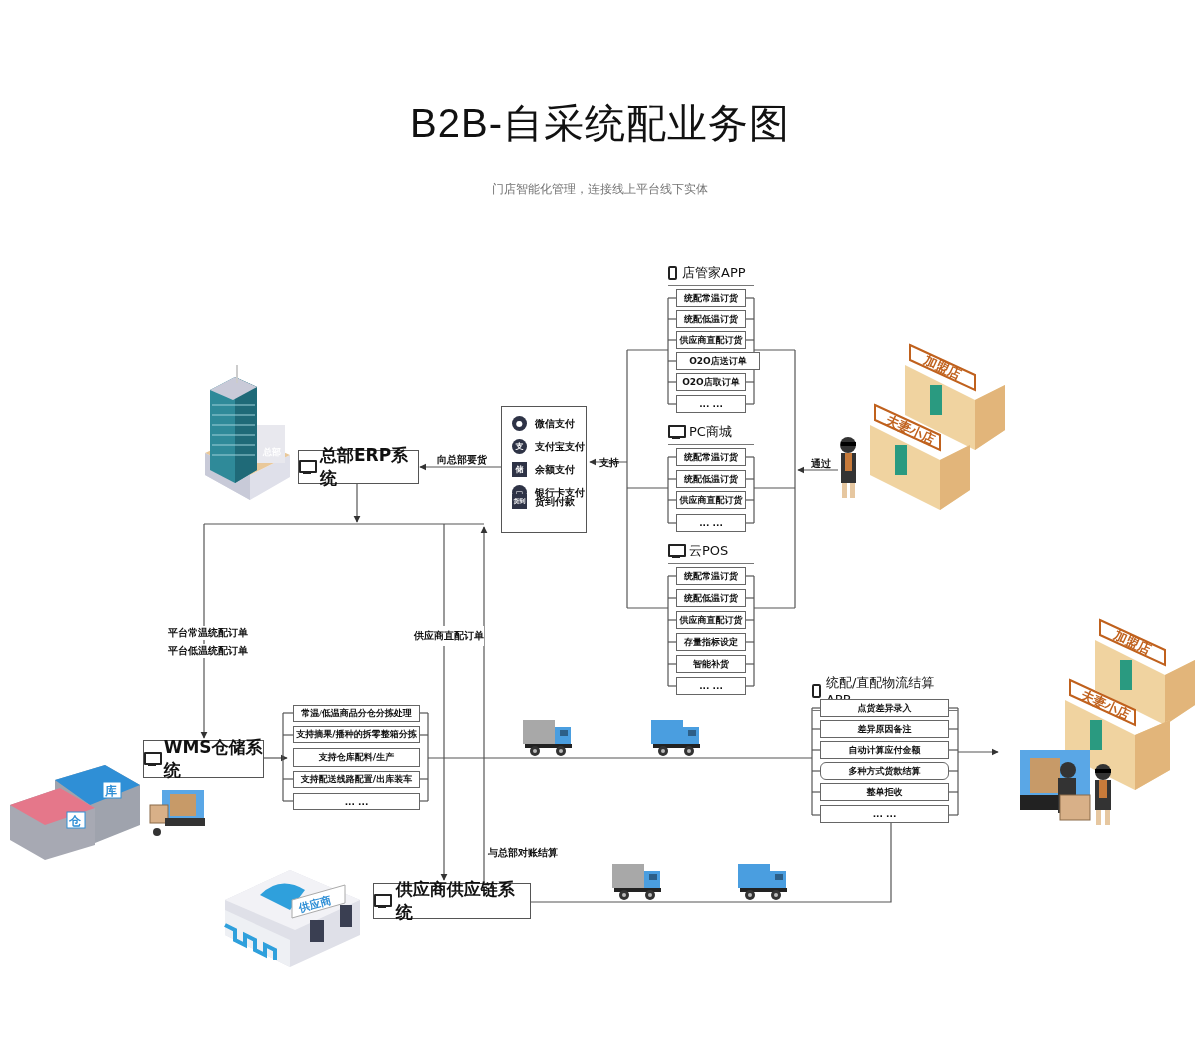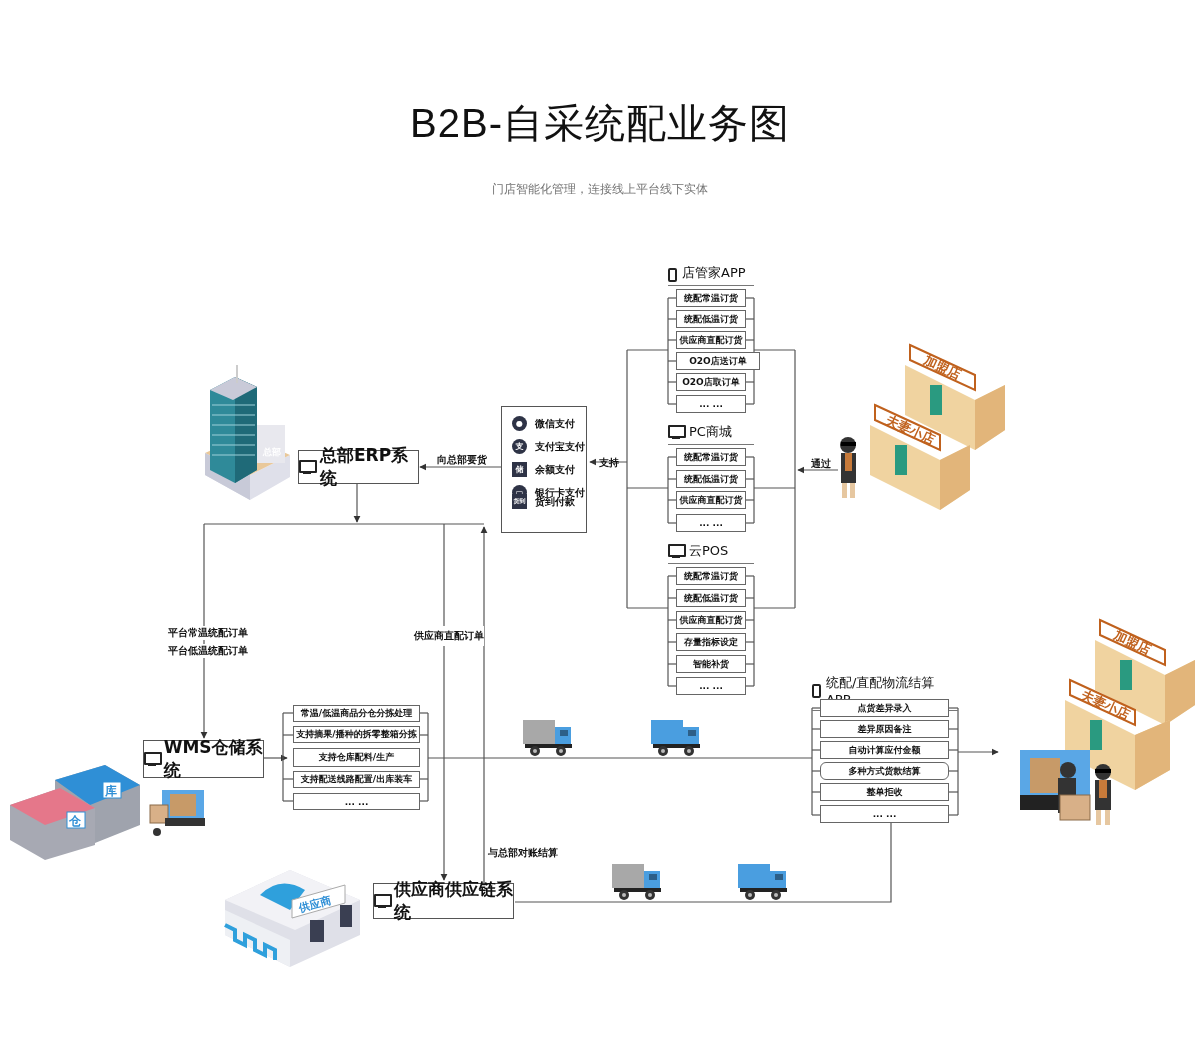--- a/index.html
+++ b/index.html
@@ -138,21 +138,21 @@
 </svg>
 
 <div class="sysbox" style="left:298px;top:450px;width:121px;height:34px;">
   <span class="mon"></span>
   <span>总部ERP系统</span>
 </div>
 <div class="sysbox" style="left:143px;top:740px;width:121px;height:38px;">
   <span class="mon"></span>
   <span>WMS仓储系统</span>
 </div>
-<div class="sysbox" style="left:373px;top:883px;width:141px;height:36px;">
+<div class="sysbox" style="left:373px;top:883px;width:158px;height:36px;">
   <span class="mon"></span>
   <span>供应商供应链系统</span>
 </div>
 
 <div class="paybox">
   <div class="payrow" style="top:9px;">
     <span class="payicon round">●</span>
     <span>微信支付</span>
   </div>
   <div class="payrow" style="top:32px;">
@@ -174,21 +174,21 @@
 </div>
 
 <div class="lbl" style="left:437px;top:453px;">向总部要货</div>
 <div class="lbl" style="left:599px;top:456px;">支持</div>
 <div class="lbl" style="left:811px;top:457px;">通过</div>
 <div class="lbl" style="left:168px;top:626px;background:#fff;">平台常温统配订单</div>
 <div class="lbl" style="left:168px;top:644px;background:#fff;">平台低温统配订单</div>
 <div class="lbl" style="left:414px;top:626px;background:#fff;padding:3px 0;">供应商直配订单</div>
 <div class="lbl" style="left:488px;top:846px;">与总部对账结算</div>
 
-<div class="grp-title" style="left:668px;top:264px;width:86px;align-items:flex-end;">
+<div class="grp-title" style="left:668px;top:264px;width:86px;">
   <span class="phone"></span>
   <span>店管家APP</span>
 </div>
 <div class="item" style="left:676px;top:289px;width:70px;height:18px;">统配常温订货</div>
 <div class="item" style="left:676px;top:310px;width:70px;height:18px;">统配低温订货</div>
 <div class="item" style="left:676px;top:331px;width:70px;height:18px;">供应商直配订货</div>
 <div class="item" style="left:676px;top:352px;width:84px;height:18px;">O2O店送订单</div>
 <div class="item" style="left:676px;top:373px;width:70px;height:18px;">O2O店取订单</div>
 <div class="item" style="left:676px;top:395px;width:70px;height:18px;">... ...</div>
 
@@ -205,21 +205,21 @@
   <span class="mon"></span>
   <span>云POS</span>
 </div>
 <div class="item" style="left:676px;top:567px;width:70px;height:18px;">统配常温订货</div>
 <div class="item" style="left:676px;top:589px;width:70px;height:18px;">统配低温订货</div>
 <div class="item" style="left:676px;top:611px;width:70px;height:18px;">供应商直配订货</div>
 <div class="item" style="left:676px;top:633px;width:70px;height:18px;">存量指标设定</div>
 <div class="item" style="left:676px;top:655px;width:70px;height:18px;">智能补货</div>
 <div class="item" style="left:676px;top:677px;width:70px;height:18px;">... ...</div>
 
-<div class="item" style="left:293px;top:705px;width:127px;height:17px;">常温/低温商品分仓分拣处理</div>
+<div class="item" style="left:293px;top:705px;width:127px;height:17px;font-family:Liberation Serif, serif;">常温/低温商品分仓分拣处理</div>
 <div class="item" style="left:293px;top:726px;width:127px;height:17px;text-align:right;">支持摘果/播种的拆零整箱分拣</div>
 <div class="item" style="left:293px;top:748px;width:127px;height:19px;">支持仓库配料/生产</div>
 <div class="item" style="left:293px;top:771px;width:127px;height:17px;">支持配送线路配置/出库装车</div>
 <div class="item" style="left:293px;top:793px;width:127px;height:17px;">... ...</div>
 
 <div class="grp-title" style="left:812px;top:674px;width:146px;font-weight:normal;">
   <span class="phone"></span>
   <span>统配/直配物流结算APP</span>
 </div>
 <div class="item" style="left:820px;top:699px;width:129px;height:18px;">点货差异录入</div>

